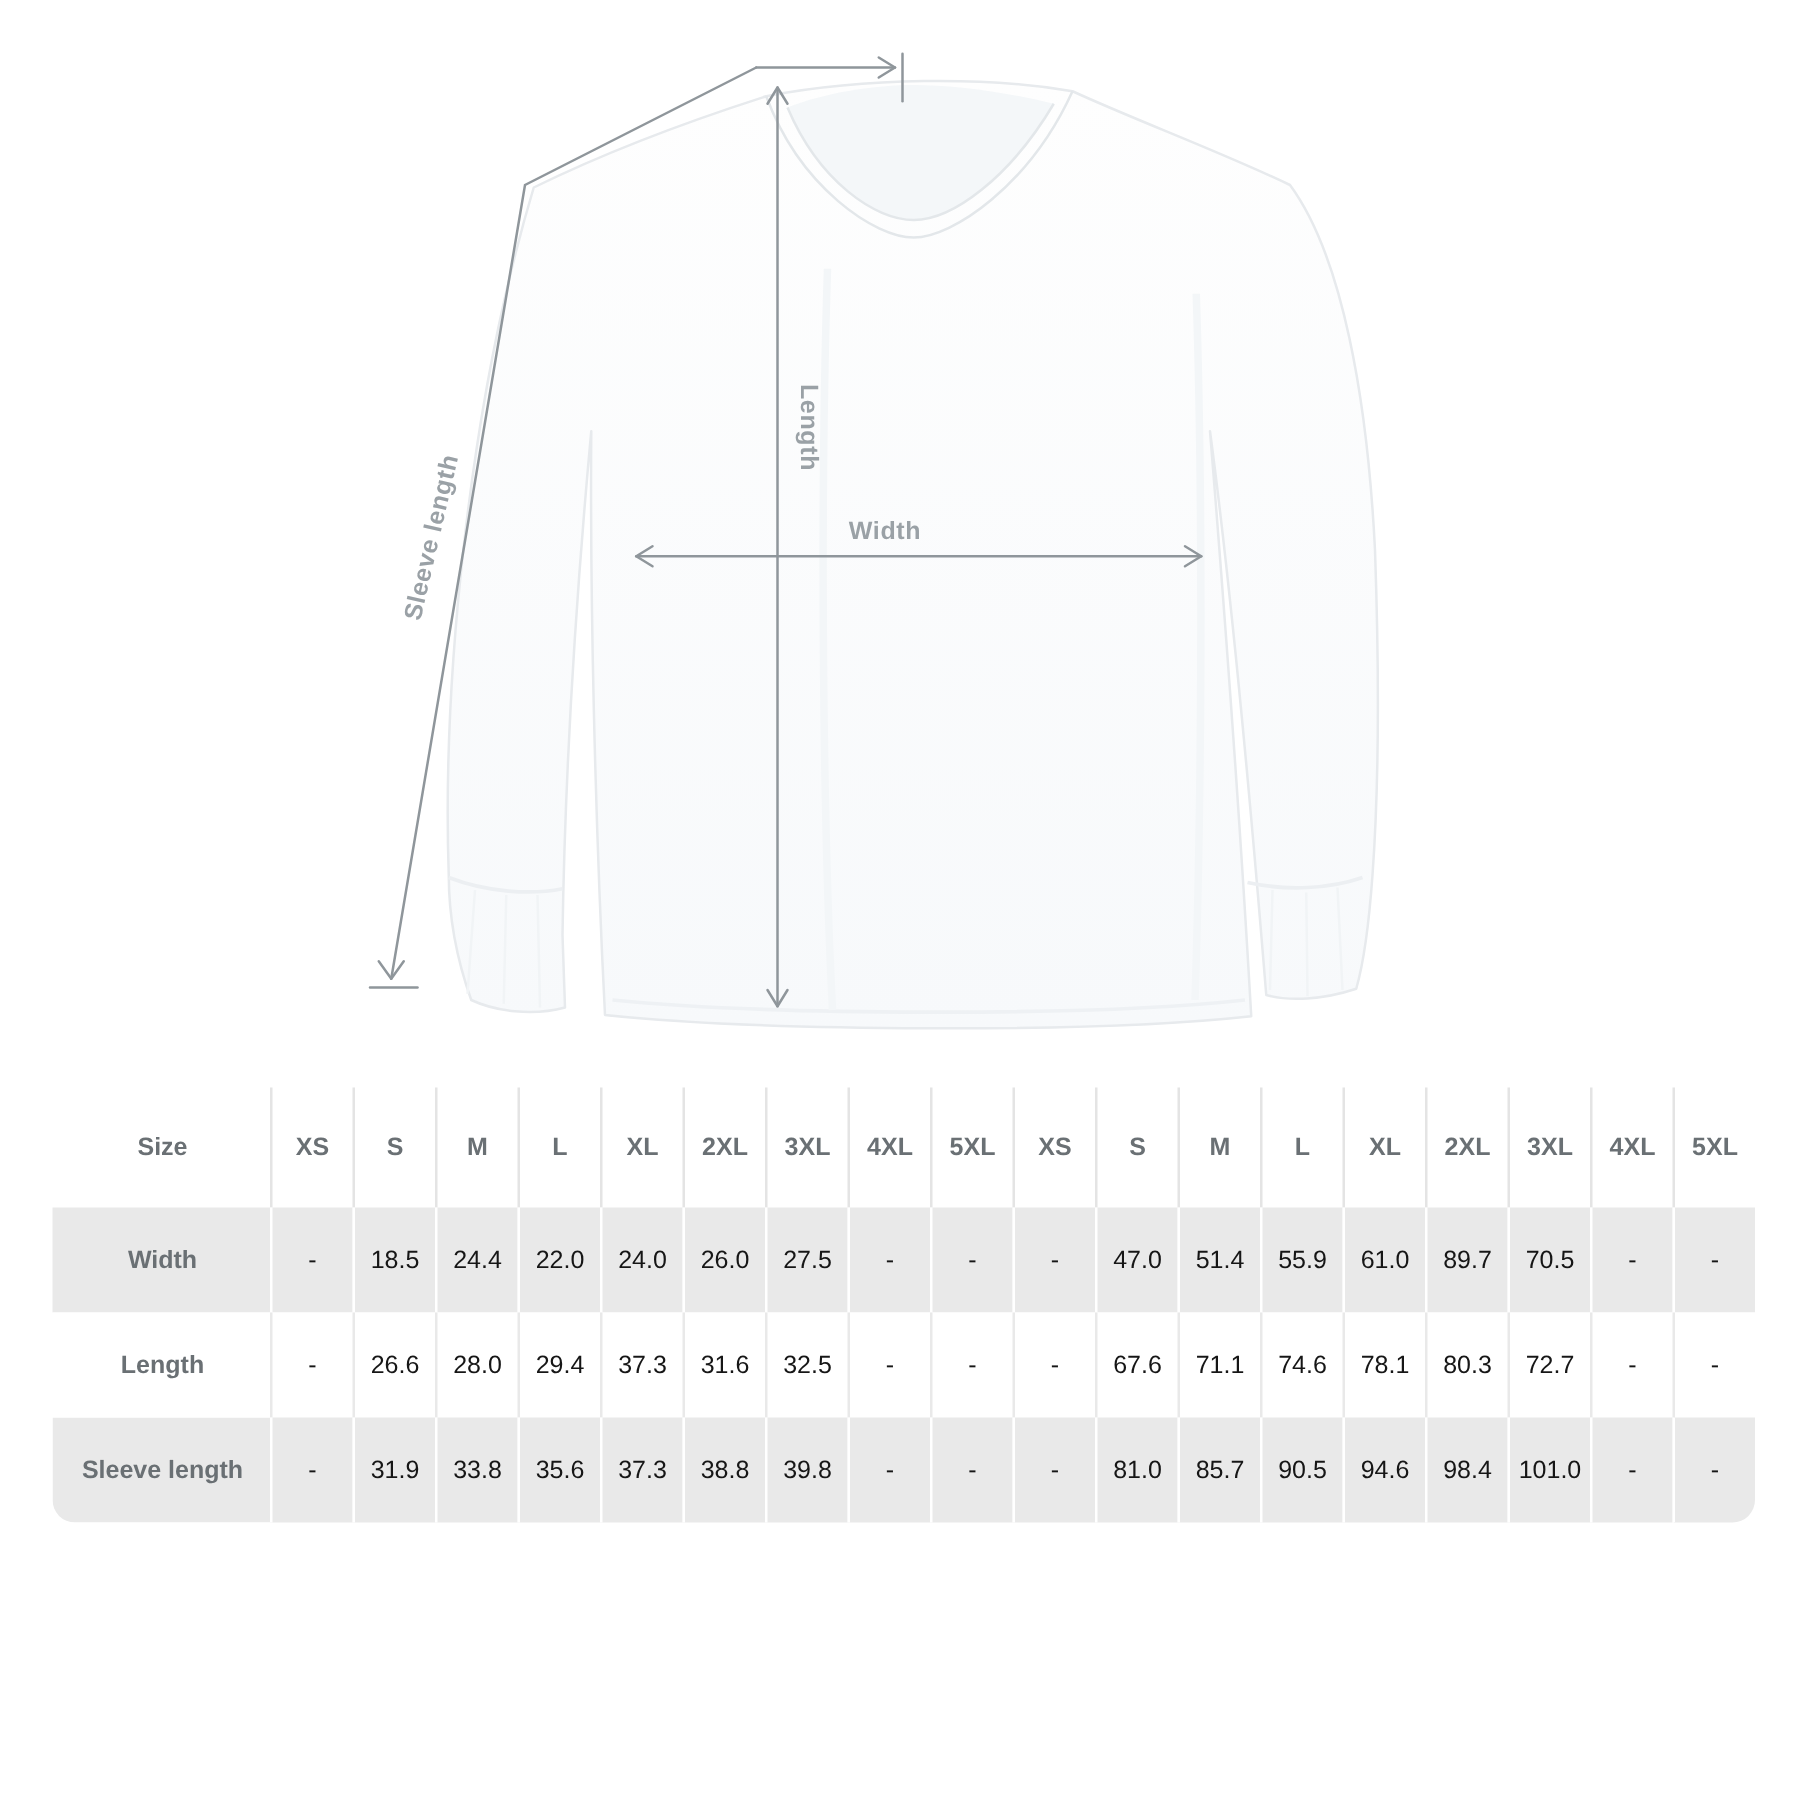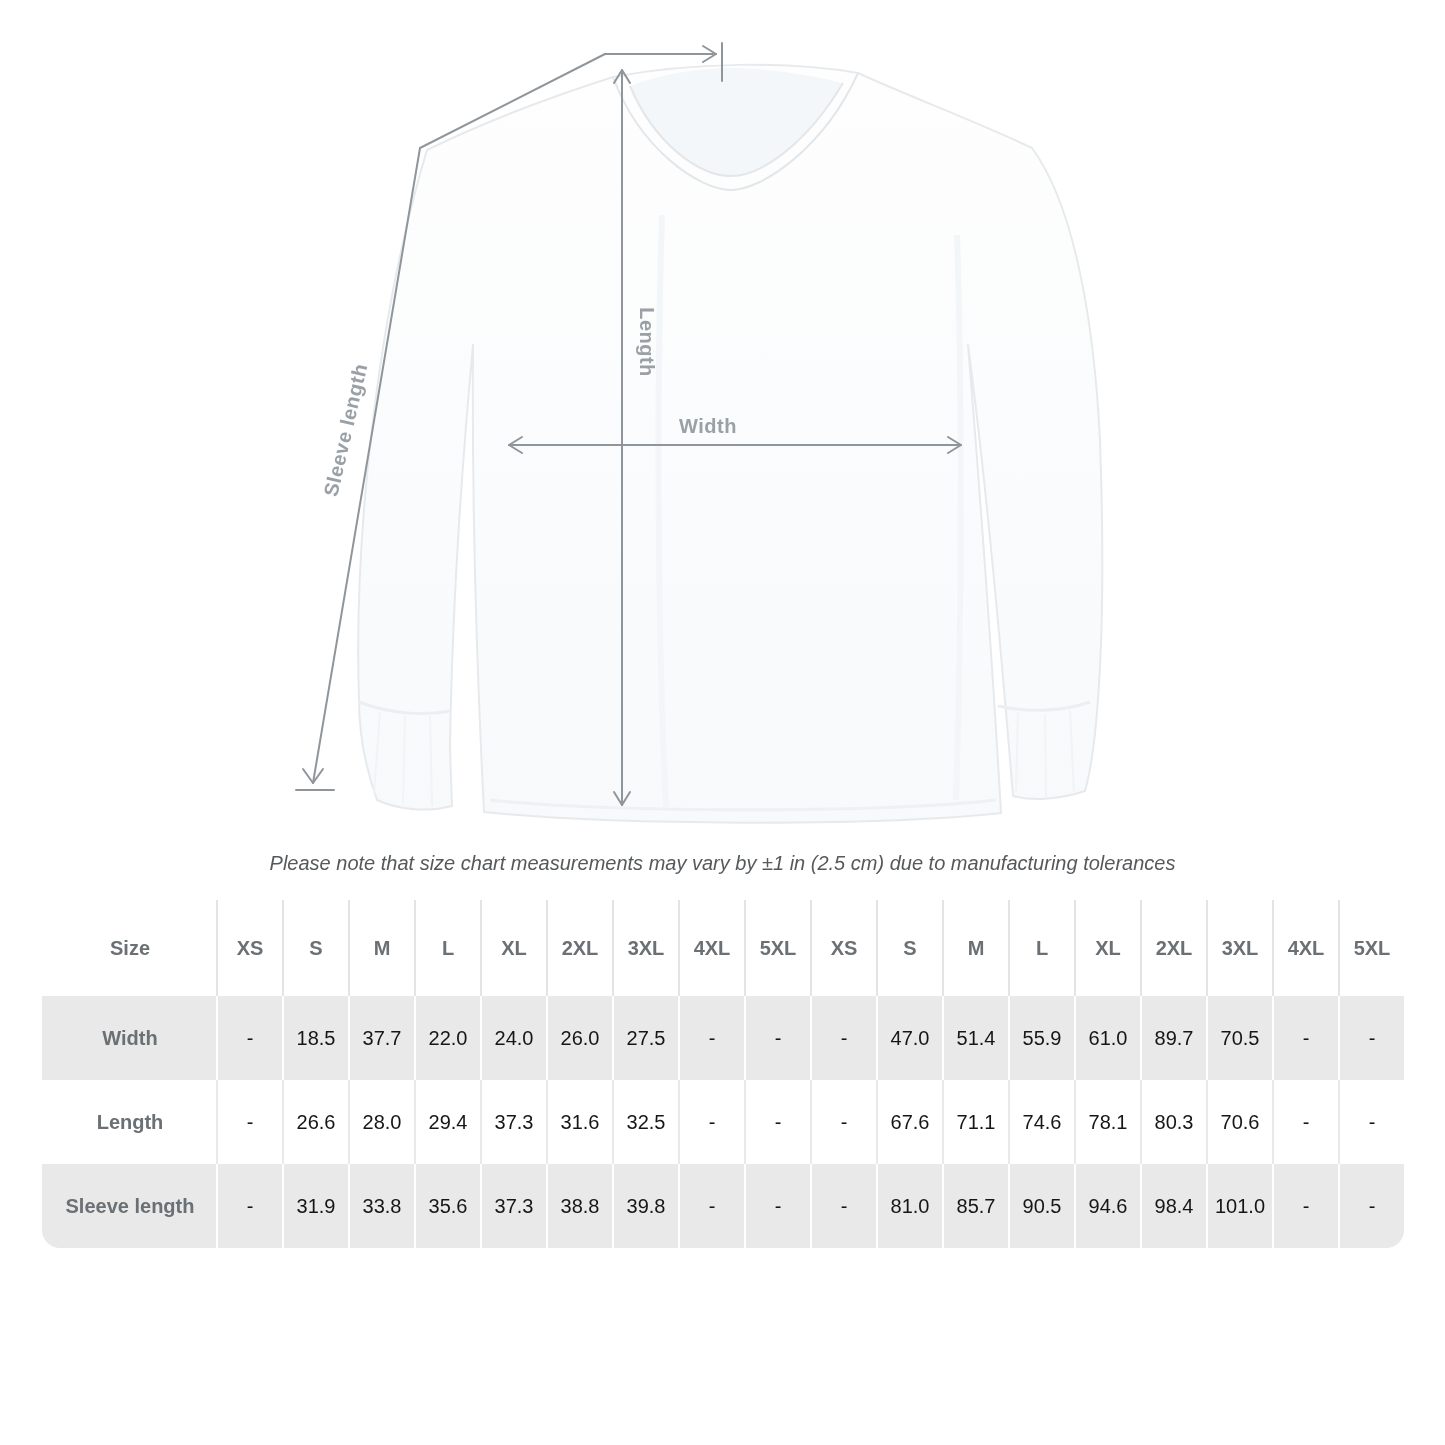--- a/index.html
+++ b/index.html
@@ -123,21 +123,20 @@
       <path d="M 961,445 L 948,437 M 961,445 L 948,453"></path>
     </g>
   </svg>
 
   <div class="measure-label lbl-sleeve">Sleeve length</div>
   <div class="measure-label lbl-length">Length</div>
   <div class="measure-label lbl-width">Width</div>
 </div>
 
 <div class="title-block">
-  <p class="sub-title">Please note that size chart measurements may vary by ±1 in (2.5 cm) due to manufacturing tolerances</p>
 </div>
 
 <div class="table-wrap">
   <table class="size-table">
     <colgroup>
         <col style="width: 174px;">
         <col style="width: 66px;">
         <col style="width: 66px;">
         <col style="width: 66px;">
         <col style="width: 66px;">
@@ -176,21 +175,21 @@
           <th>2XL</th>
           <th>3XL</th>
           <th>4XL</th>
           <th>5XL</th>
         </tr>
 
     <tr class="row-gray">
           <td class="row-label">Width</td>
           <td class="cell-val">-</td>
           <td class="cell-val">18.5</td>
-          <td class="cell-val">37.7</td>
+          <td class="cell-val">24.4</td>
           <td class="cell-val">22.0</td>
           <td class="cell-val">24.0</td>
           <td class="cell-val">26.0</td>
           <td class="cell-val">27.5</td>
           <td class="cell-val">-</td>
           <td class="cell-val">-</td>
           <td class="cell-val">-</td>
           <td class="cell-val">47.0</td>
           <td class="cell-val">51.4</td>
           <td class="cell-val">55.9</td>
@@ -210,21 +209,21 @@
           <td class="cell-val">31.6</td>
           <td class="cell-val">32.5</td>
           <td class="cell-val">-</td>
           <td class="cell-val">-</td>
           <td class="cell-val">-</td>
           <td class="cell-val">67.6</td>
           <td class="cell-val">71.1</td>
           <td class="cell-val">74.6</td>
           <td class="cell-val">78.1</td>
           <td class="cell-val">80.3</td>
-          <td class="cell-val">70.6</td>
+          <td class="cell-val">72.7</td>
           <td class="cell-val">-</td>
           <td class="cell-val cell-last">-</td>
         </tr>
         <tr class="row-gray last-row">
           <td class="row-label">Sleeve length</td>
           <td class="cell-val">-</td>
           <td class="cell-val">31.9</td>
           <td class="cell-val">33.8</td>
           <td class="cell-val">35.6</td>
           <td class="cell-val">37.3</td>

